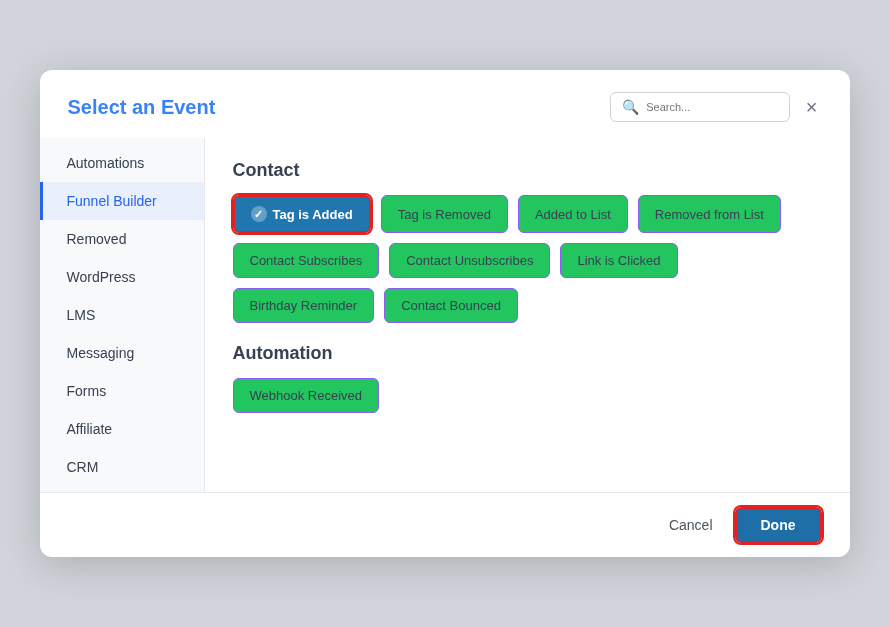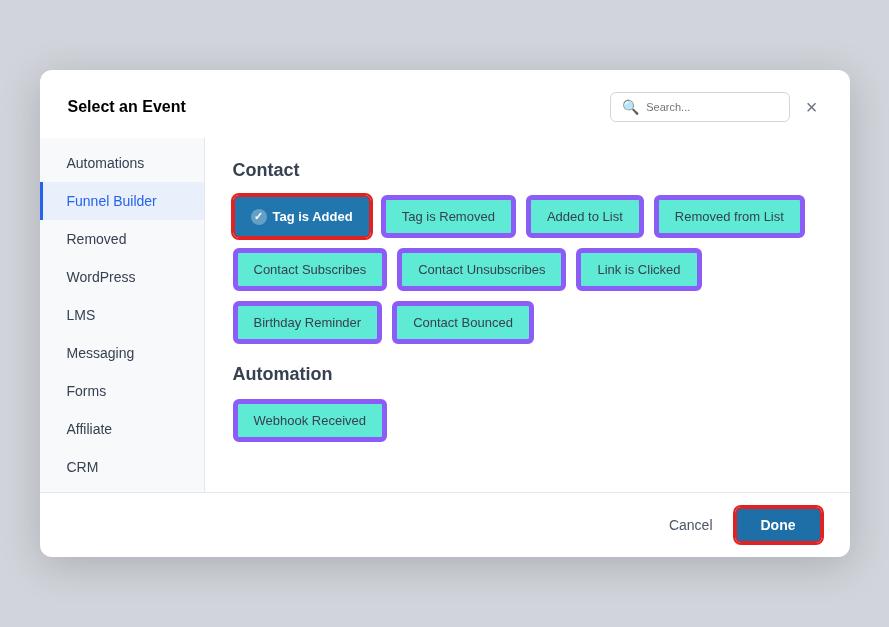--- a/index.html
+++ b/index.html
@@ -23,23 +23,23 @@
       overflow: hidden;
     }
     .modal-header {
       display: flex;
       align-items: center;
       justify-content: space-between;
       padding: 22px 28px 16px 28px;
       border-bottom: none;
     }
     .modal-title {
-      font-size: 16px;
+      font-size: 20px;
       font-weight: 700;
-      color: #000000;
+      color: #3b82f6;
     }
     .header-right {
       display: flex;
       align-items: center;
       gap: 12px;
     }
     .search-box {
       display: flex;
       align-items: center;
       border: 1px solid #d1d5db;
@@ -107,26 +107,26 @@
       color: #374151;
       margin-bottom: 14px;
     }
     .events-grid {
       display: flex;
       flex-wrap: wrap;
       gap: 10px;
       margin-bottom: 20px;
     }
     .event-btn {
-      border: 5px solid #8b5cf6;
+      border: 1px solid #8b5cf6;
       border-radius: 6px;
       padding: 9px 16px;
       font-size: 13px;
       color: #374151;
-      background: #5eead4;
+      background: #22c55e;
       cursor: pointer;
       display: flex;
       align-items: center;
       gap: 6px;
     }
     .event-btn.selected {
       background: #2176ae;
       border: 2.5px solid #e02222;
       color: #fff;
       font-weight: 600;

